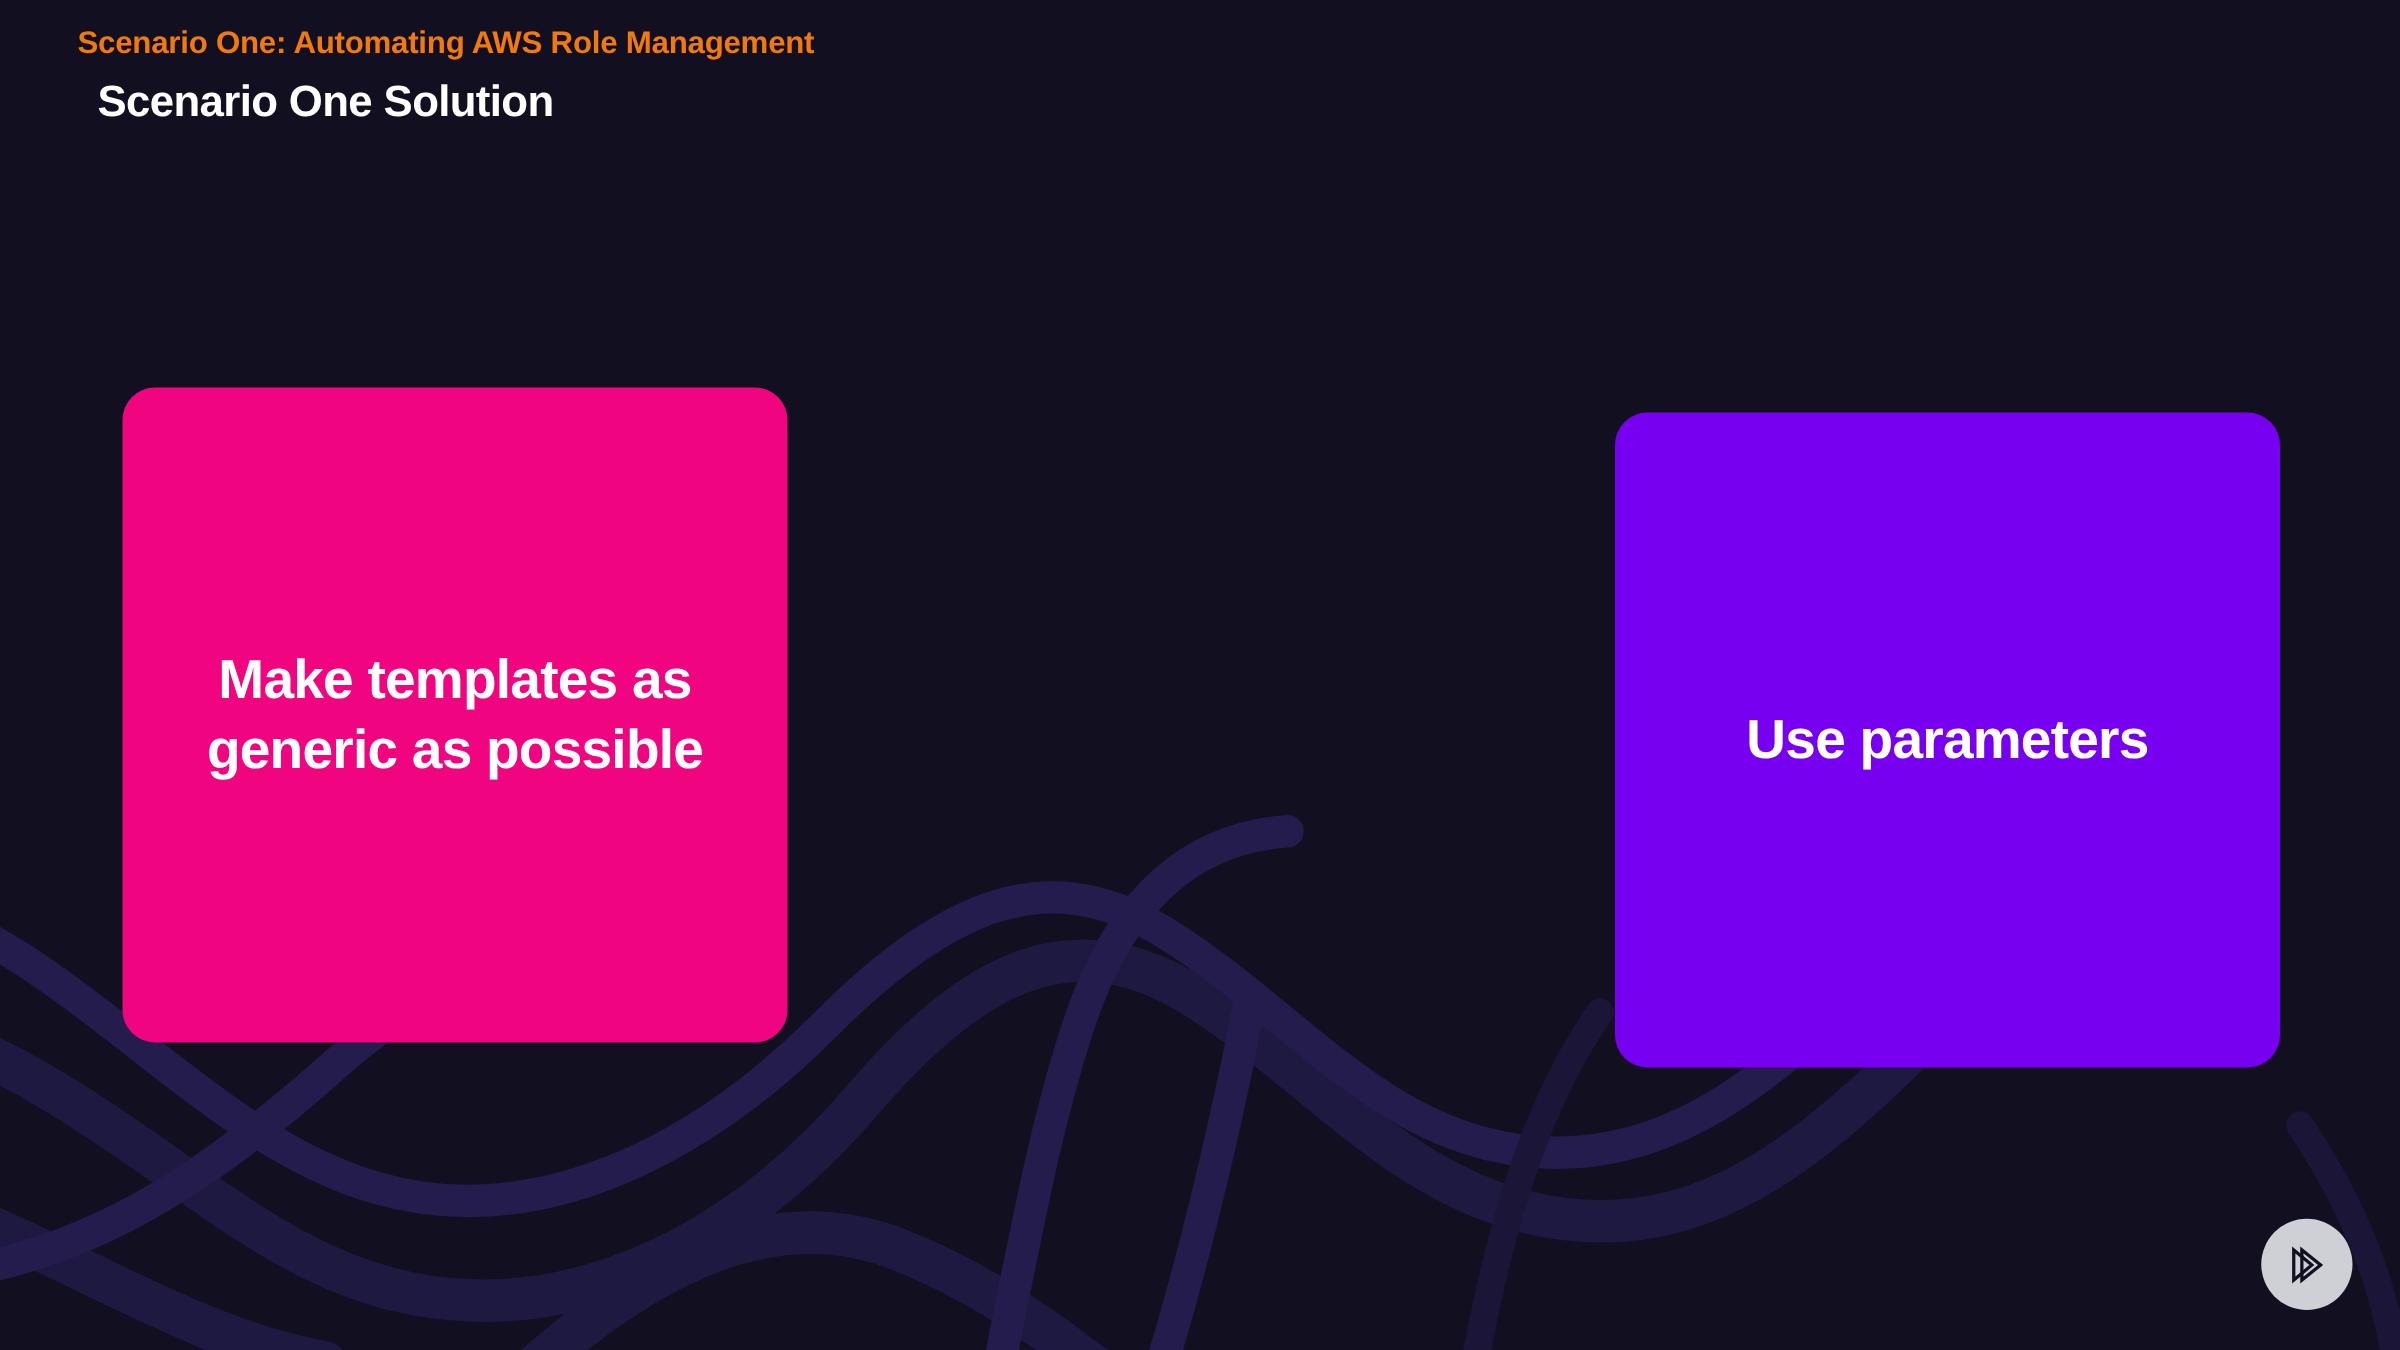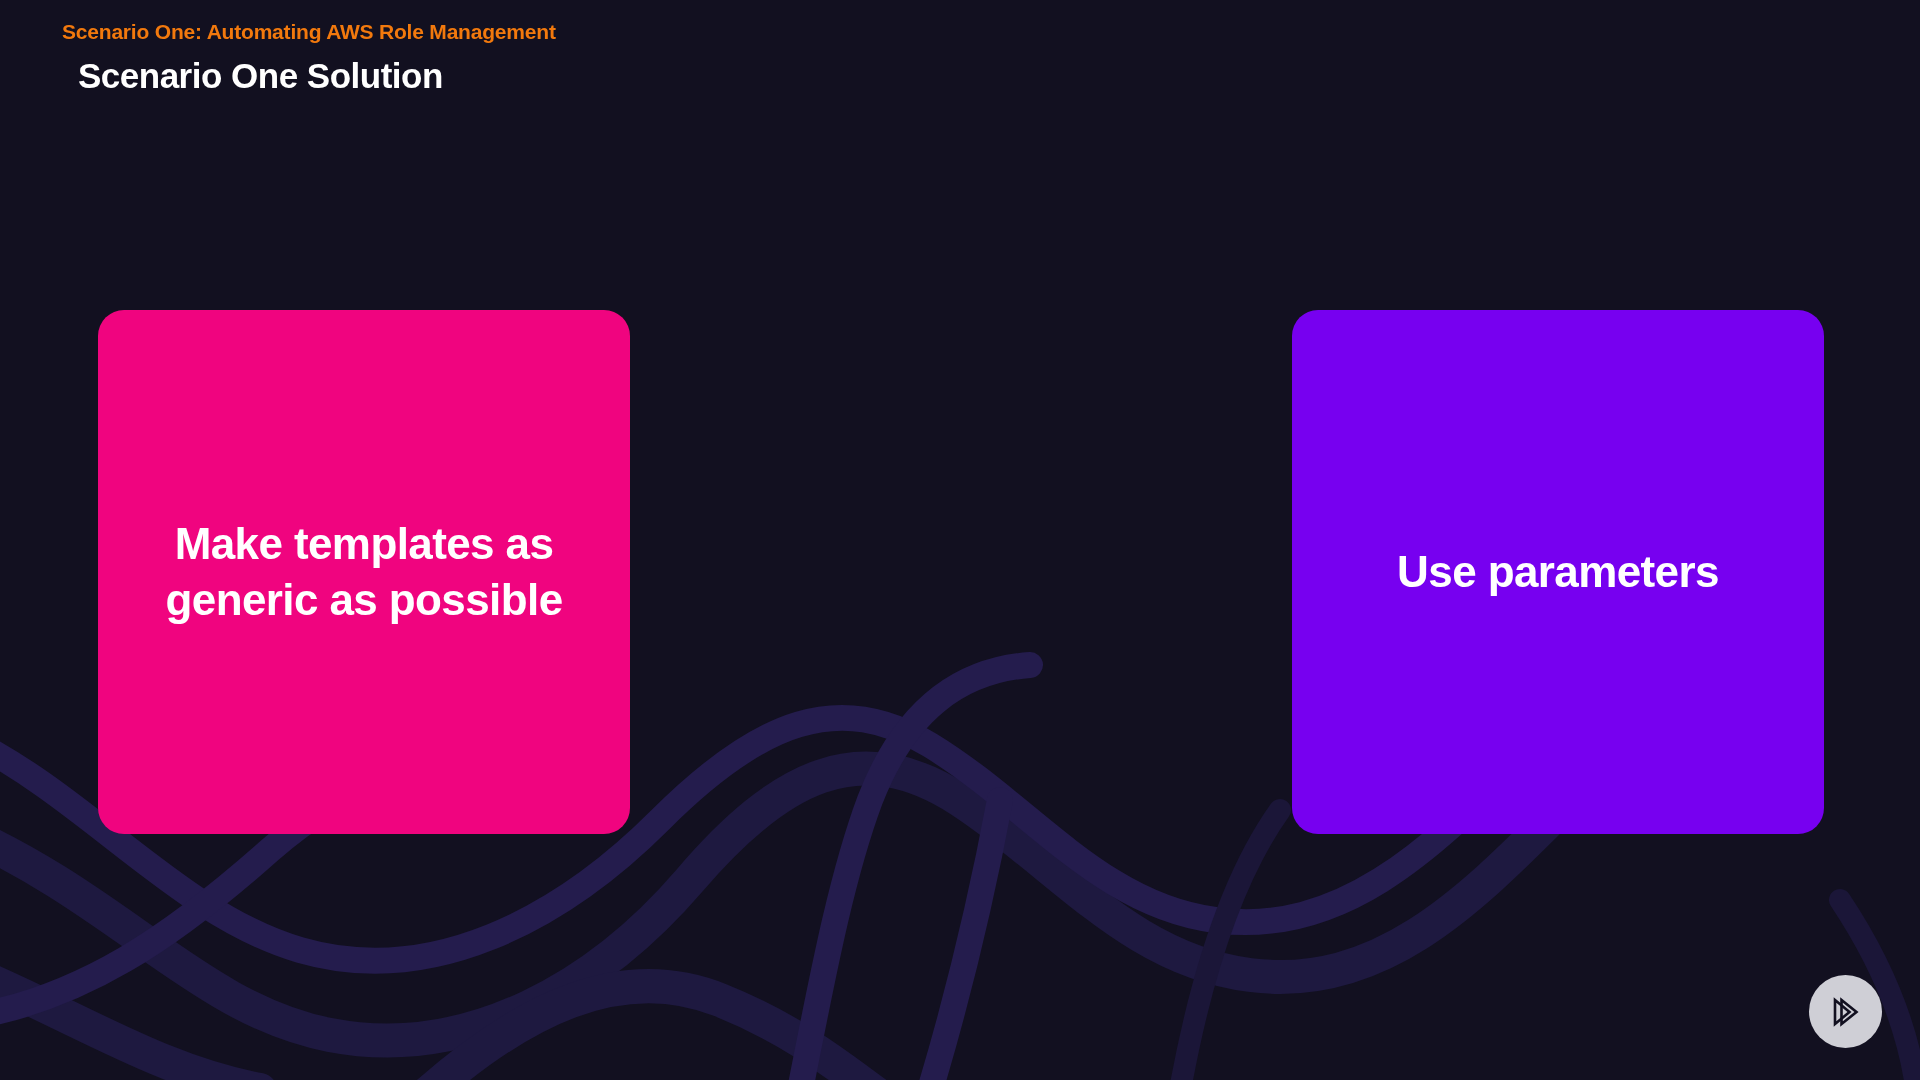--- a/index.html
+++ b/index.html
@@ -38,21 +38,21 @@
 
   
   .header {
     position: absolute;
     left: 62px;
     top: 18px;
     z-index: 3;
   }
 
   .eyebrow {
-    font-size: 21px;
+    font-size: 25px;
     font-weight: bold;
     letter-spacing: -0.2px;
     line-height: 1.3;
     color: #F2790D;
     white-space: nowrap;
   }
 
   .page-title {
     font-size: 35px;
     font-weight: bold;
@@ -92,21 +92,21 @@
     font-size: 44px;
     font-weight: bold;
     line-height: 1.27;
     letter-spacing: -0.6px;
     color: #FFFFFF;
     text-align: center;
     white-space: pre-line;
   }
 
   .card-pink   { background: #F0047F; }
-  .card-purple { background: #7700F0; }
+  .card-purple { background: #7700F0; margin-top: 20px; }
   .card-orange { background: #F2790D; }
 
   
   .logo-badge {
     position: absolute;
     left: 1809px;
     top: 975px;
     width: 73px;
     height: 73px;
     border-radius: 50%;

